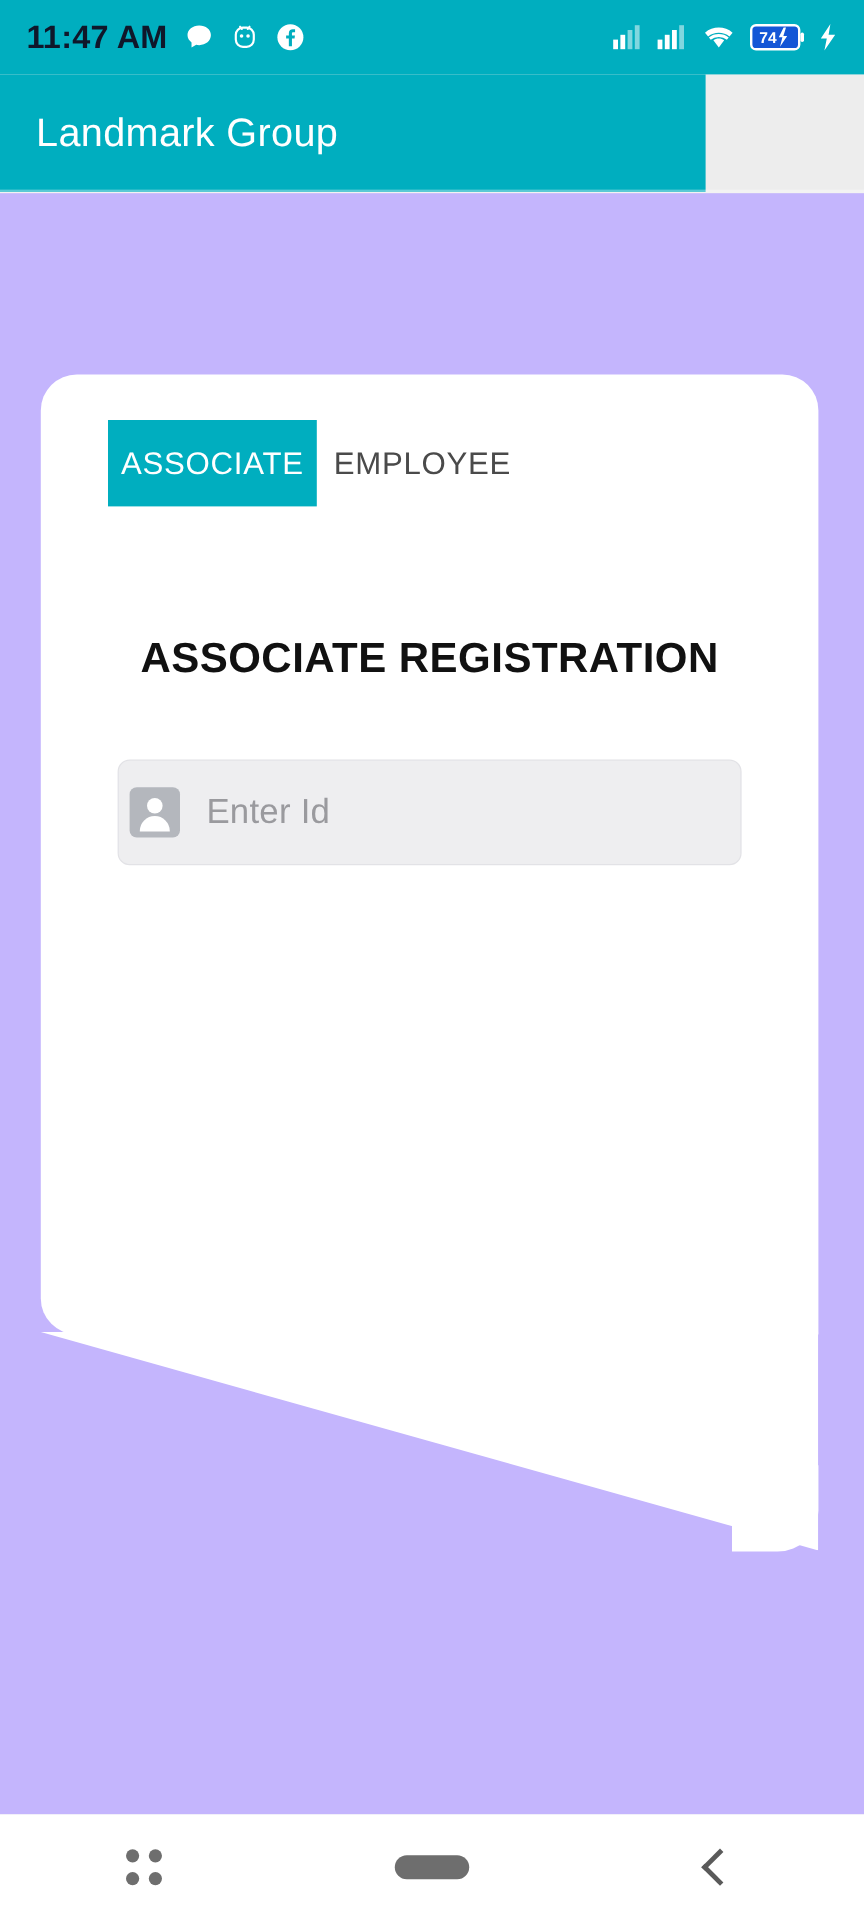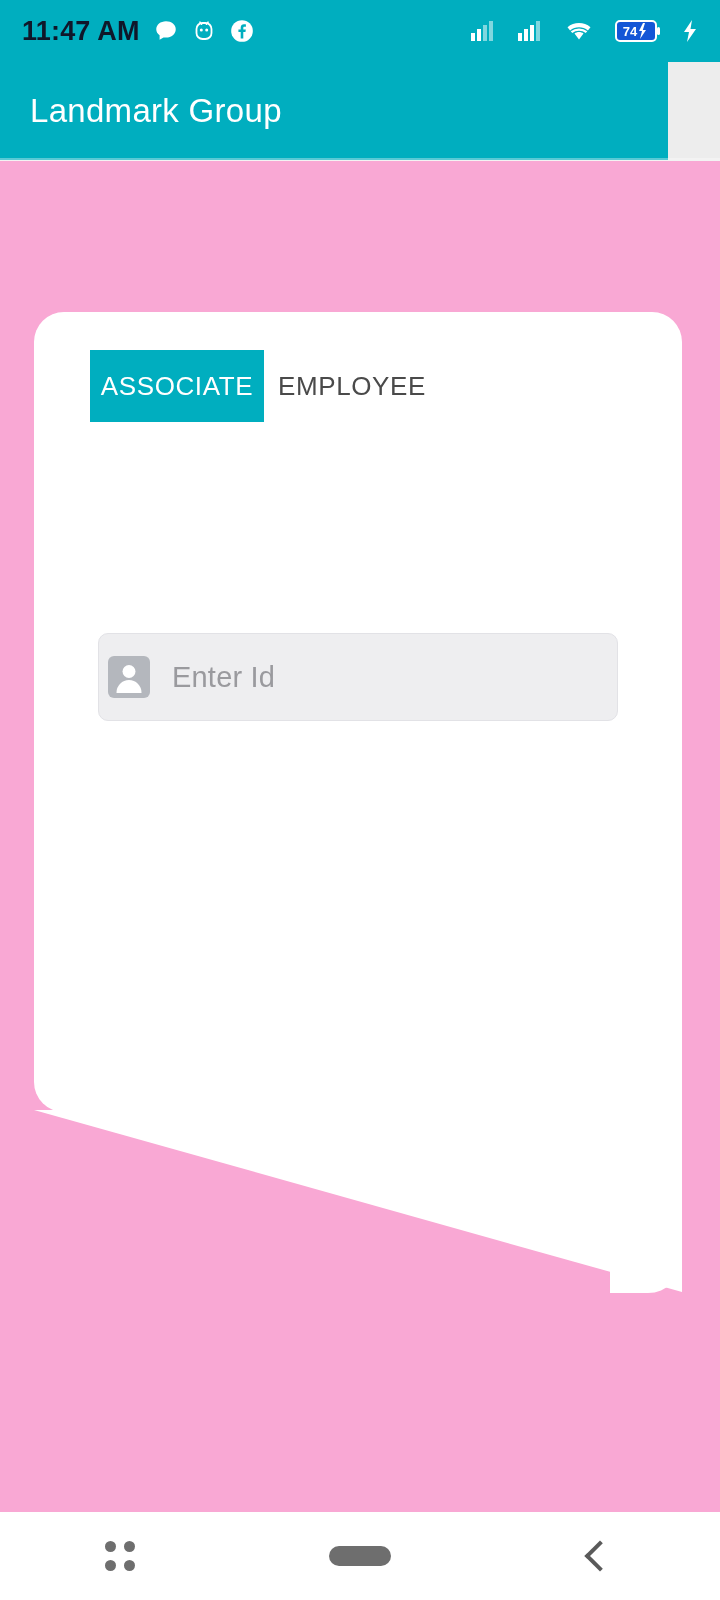--- a/index.html
+++ b/index.html
@@ -12,36 +12,36 @@
   #screen { position:relative; width:720px; height:1600px; background:#ededed; }
 
   
   .statusbar {
     position:absolute; left:0; top:0; width:720px; height:62px;
     background:#00AEBF; display:flex; align-items:center;
     padding:0 22px; color:#ffffff;
   }
   .sb-left { display:flex; align-items:center; gap:13px; }
   .sb-time { font-size:27px; font-weight:700; letter-spacing:.2px; color:#0f172a; }
-  .sb-right { margin-left:auto; display:flex; align-items:center; gap:21px; }
+  .sb-right { margin-left:auto; display:flex; align-items:center; gap:11px; }
   .sb-icon { display:inline-flex; align-items:center; justify-content:center; }
 
   
   .appbar {
-    position:absolute; left:0; top:62px; width:668px; height:98px;
+    position:absolute; left:0; top:62px; width:588px; height:98px;
     background:#00AEBF; display:flex; align-items:center; padding:0 30px;
   }
   .appbar-title { color:#ffffff; font-size:33px; font-weight:400; letter-spacing:.3px; }
   .appbar-edge {
     position:absolute; left:0; top:158px; width:720px; height:3px;
     background:rgba(255,255,255,.35);
   }
 
   
-  .content { position:absolute; left:0; top:161px; width:720px; height:1351px; background:#f9a8d4; }
+  .content { position:absolute; left:0; top:161px; width:720px; height:1351px; background:#c4b5fd; }
   .card-main {
     position:absolute; left:34px; top:151px; width:648px; height:800px;
     background:#ffffff;
     border-top-left-radius:30px; border-top-right-radius:30px;
     border-bottom-left-radius:30px;
   }
   .card-tri {
     position:absolute; left:34px; top:949px; width:648px; height:182px;
     background:#ffffff;
     -webkit-clip-path: polygon(0 0, 100% 0, 100% 100%, 0 0);
@@ -195,20 +195,21 @@
 
     <div class="card-main"></div>
     <div class="card-tri"></div>
     <div class="card-tri-round"></div>
 
     <div class="tabs">
       <div class="tab tab-active">ASSOCIATE</div>
       <div class="tab tab-inactive">EMPLOYEE</div>
     </div>
 
+    <div class="heading">ASSOCIATE REGISTRATION</div>
 
     <div class="field">
       <span class="field-icon"></span>
       <span class="field-placeholder">Enter Id</span>
     </div>
 
 
   </div>
 
   <div class="navbar">

